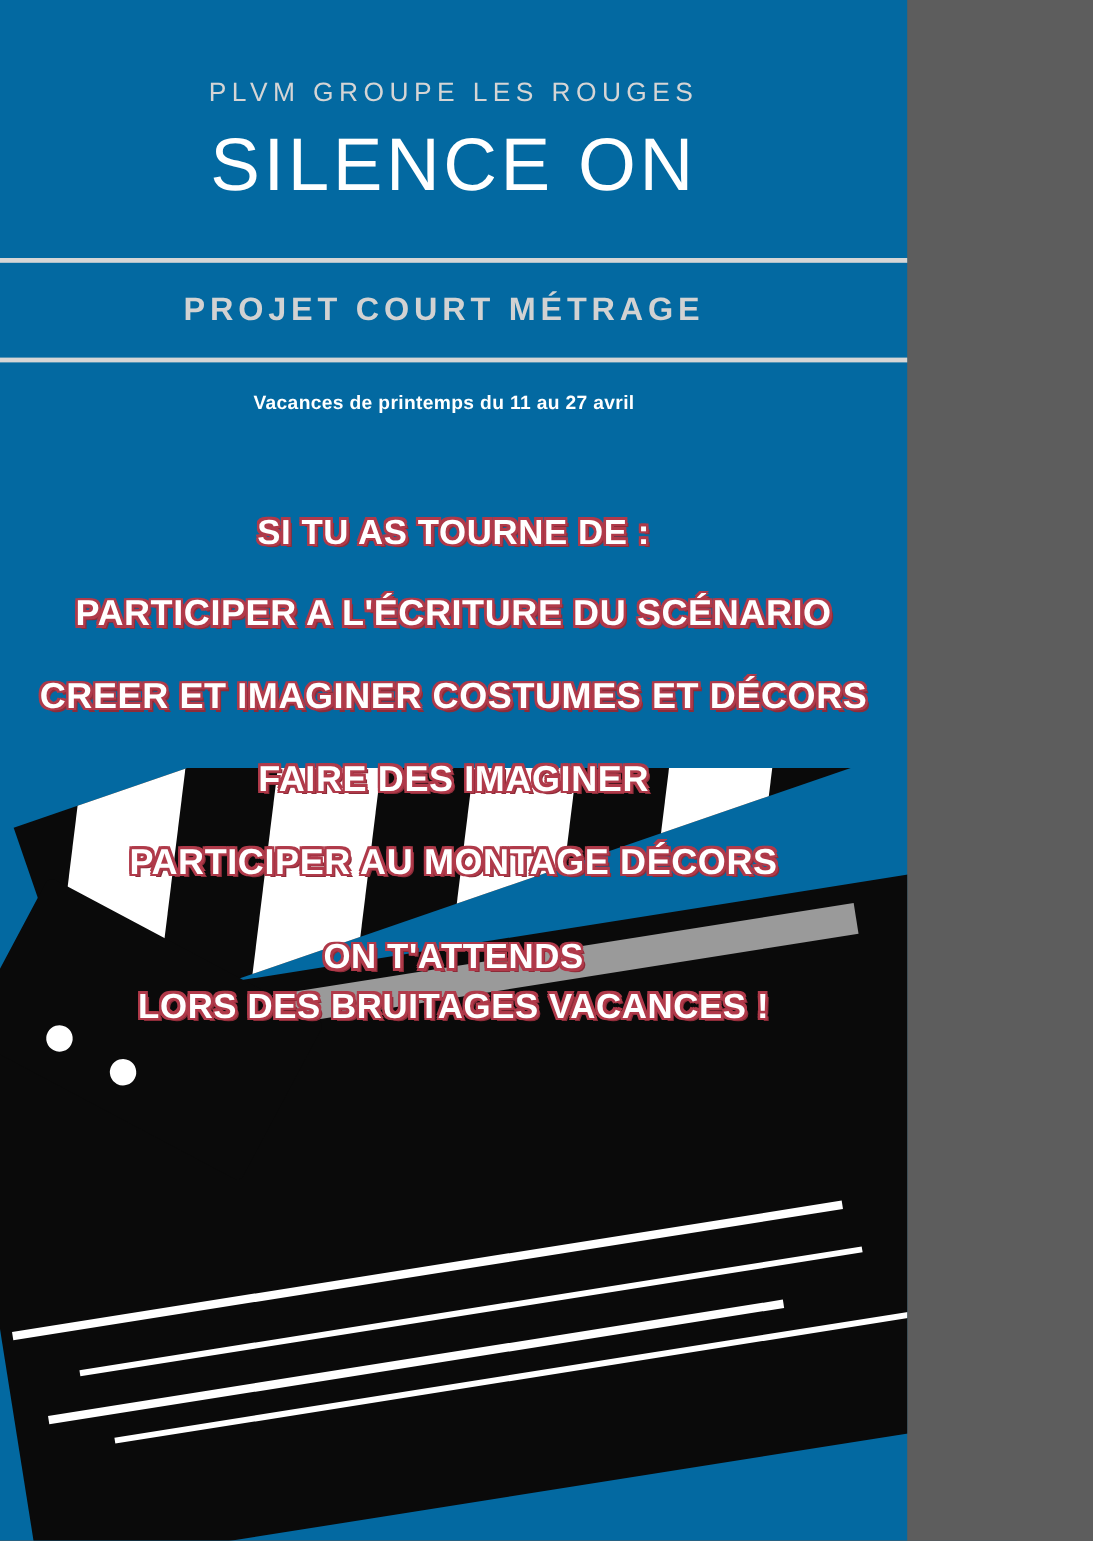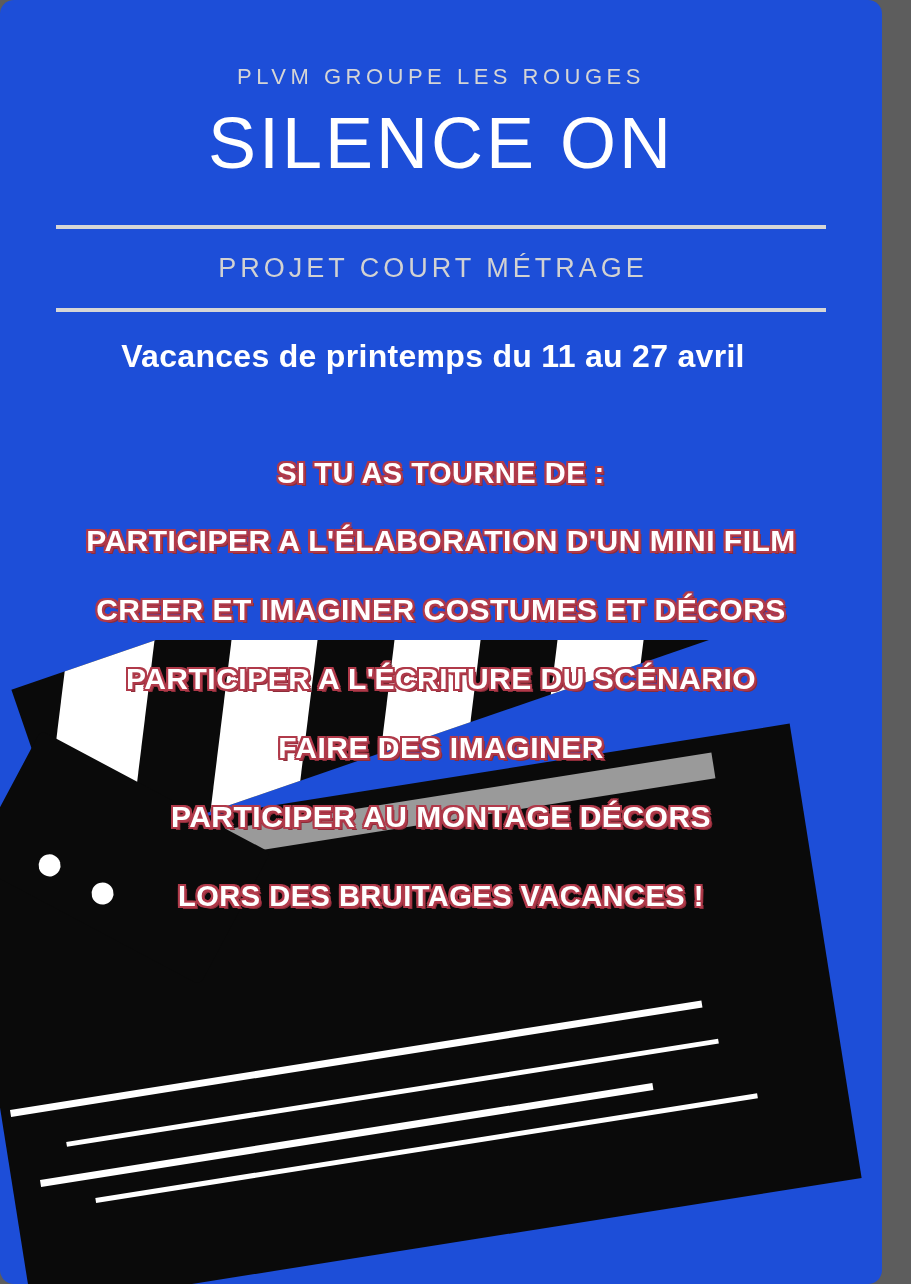--- a/index.html
+++ b/index.html
@@ -8,25 +8,24 @@
     background: #5d5d5d;
   }
   body {
     width: 911px;
     height: 1284px;
     overflow: hidden;
     font-family: "Liberation Sans", sans-serif;
   }
   .poster {
     position: relative;
-    width: 882px;
+    width: 756px;
     height: 1284px;
-    background: #1d4ed8;
-    overflow: hidden;
-    border-radius: 14px;
+    background: #0369a1;
+    overflow: hidden;
   }
 
   
   .clapper-art {
     position: absolute;
     left: 0;
     top: 640px;
     width: 911px;
     height: 644px;
     overflow: hidden;
@@ -132,51 +131,51 @@
   }
   .eyebrow {
     color: #d5d5d5;
     font-size: 22px;
     letter-spacing: 4.5px;
     font-weight: 400;
     margin: 0 0 18px 0;
   }
   .headline {
     color: #ffffff;
-    font-size: 72px;
+    font-size: 62px;
     line-height: 0.98;
     letter-spacing: 3px;
     font-weight: 400;
     margin: 0;
     padding: 0 40px;
   }
   .headline .l2 { display: block; margin-top: 14px; }
 
   .rule {
     width: 770px;
     height: 4px;
     background: #d6d6d6;
     margin: 46px auto 0 auto;
   }
   .subtitle {
     color: #d2d2d2;
     font-size: 27px;
     letter-spacing: 4px;
     margin: 24px 16px 24px 0;
-    font-weight: 400;
+    font-weight: 700;
   }
   .rule2 {
     width: 770px;
     height: 4px;
     background: #d6d6d6;
     margin: 0 auto 0 auto;
   }
   .dates {
     color: #ffffff;
-    font-size: 32px;
+    font-size: 16px;
     font-weight: bold;
     letter-spacing: 0.3px;
     margin: 26px 16px 0 0;
   }
 
   .list {
     margin-top: 82px;
   }
   .list-line {
     color: #ffffff;
@@ -241,25 +240,25 @@
     </h1>
 
     <div class="rule"></div>
     <p class="subtitle">PROJET COURT MÉTRAGE</p>
     <div class="rule2"></div>
 
     <p class="dates">Vacances de printemps du 11 au 27 avril</p>
 
     <div class="list">
       <p class="list-line first">SI TU AS TOURNE DE :</p>
-      <p class="list-line">PARTICIPER A L'ÉLABORATION D'UN MINI FILM</p>
+      <p class="list-line">PARTICIPER A L'ÉCRITURE DU SCÉNARIO</p>
       <p class="list-line">CREER ET IMAGINER COSTUMES ET DÉCORS</p>
-      <p class="list-line">PARTICIPER A L'ÉCRITURE DU SCÉNARIO</p>
       <p class="list-line">FAIRE DES IMAGINER</p>
       <p class="list-line">PARTICIPER  AU MONTAGE DÉCORS</p>
     </div>
 
     <div class="outro">
+      <p class="outro-line">ON T'ATTENDS</p>
       <p class="outro-line">LORS DES BRUITAGES VACANCES !</p>
     </div>
 
   </div>
 </div>
 
 </body></html>

